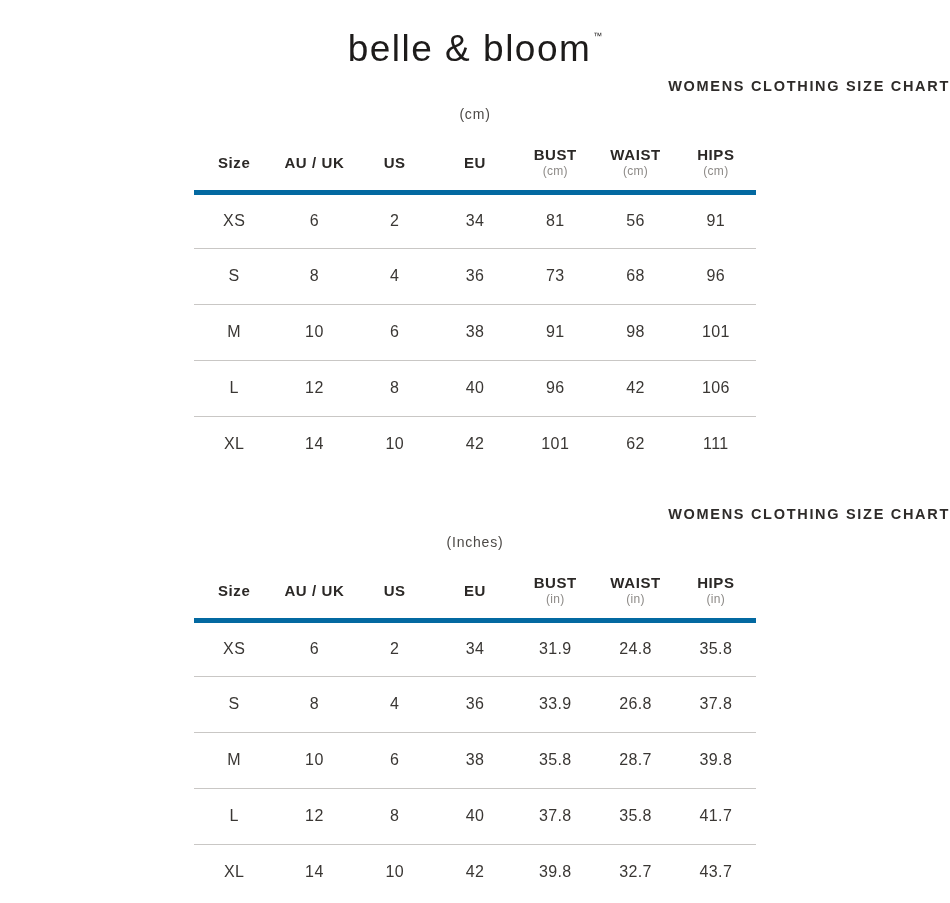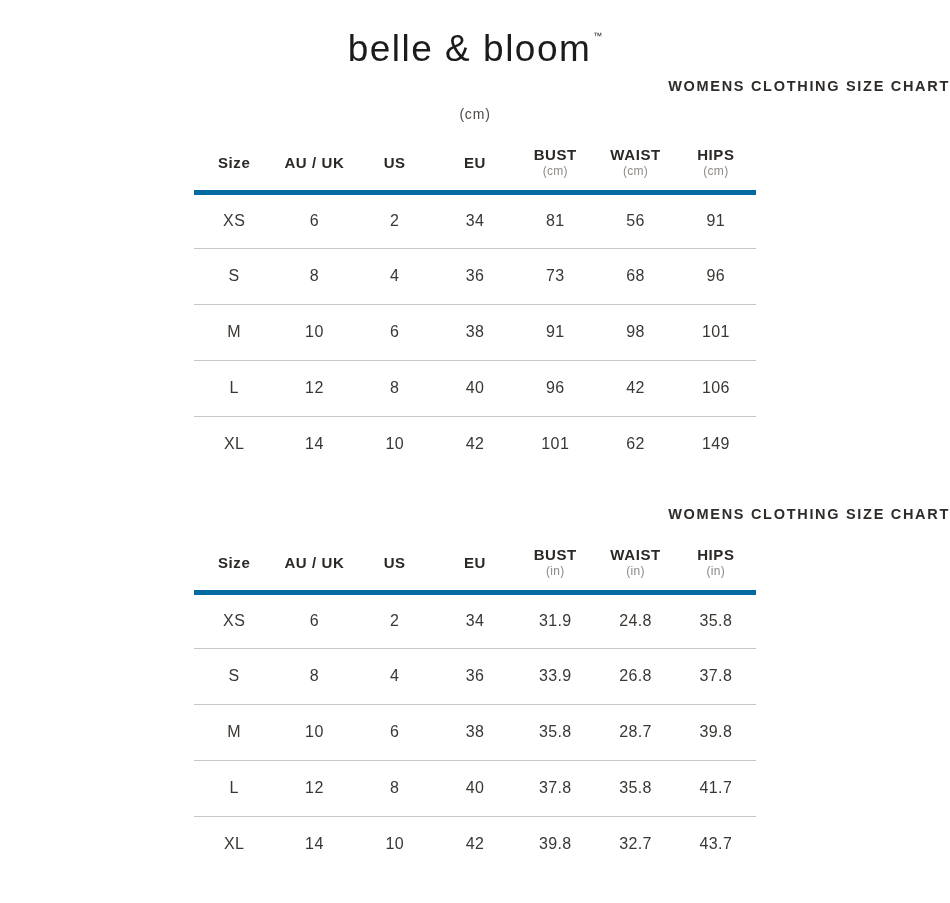--- a/index.html
+++ b/index.html
@@ -167,28 +167,29 @@
             <td>42</td>
             <td>106</td>
           </tr>
           <tr>
             <td>XL</td>
             <td>14</td>
             <td>10</td>
             <td>42</td>
             <td>101</td>
             <td>62</td>
-            <td>149</td>
+            <td>111</td>
           </tr>
         </tbody>
     </table>
   </section>
 
   <section>
     <h2 class="section-title second">WOMENS CLOTHING SIZE CHART</h2>
+    <div class="section-unit">(Inches)</div>
     <table class="size-table">
       <thead>
           <tr>
             <th>
               <div class="th-label">Size</div>
             </th>
             <th>
               <div class="th-label">AU / UK</div>
             </th>
             <th>

